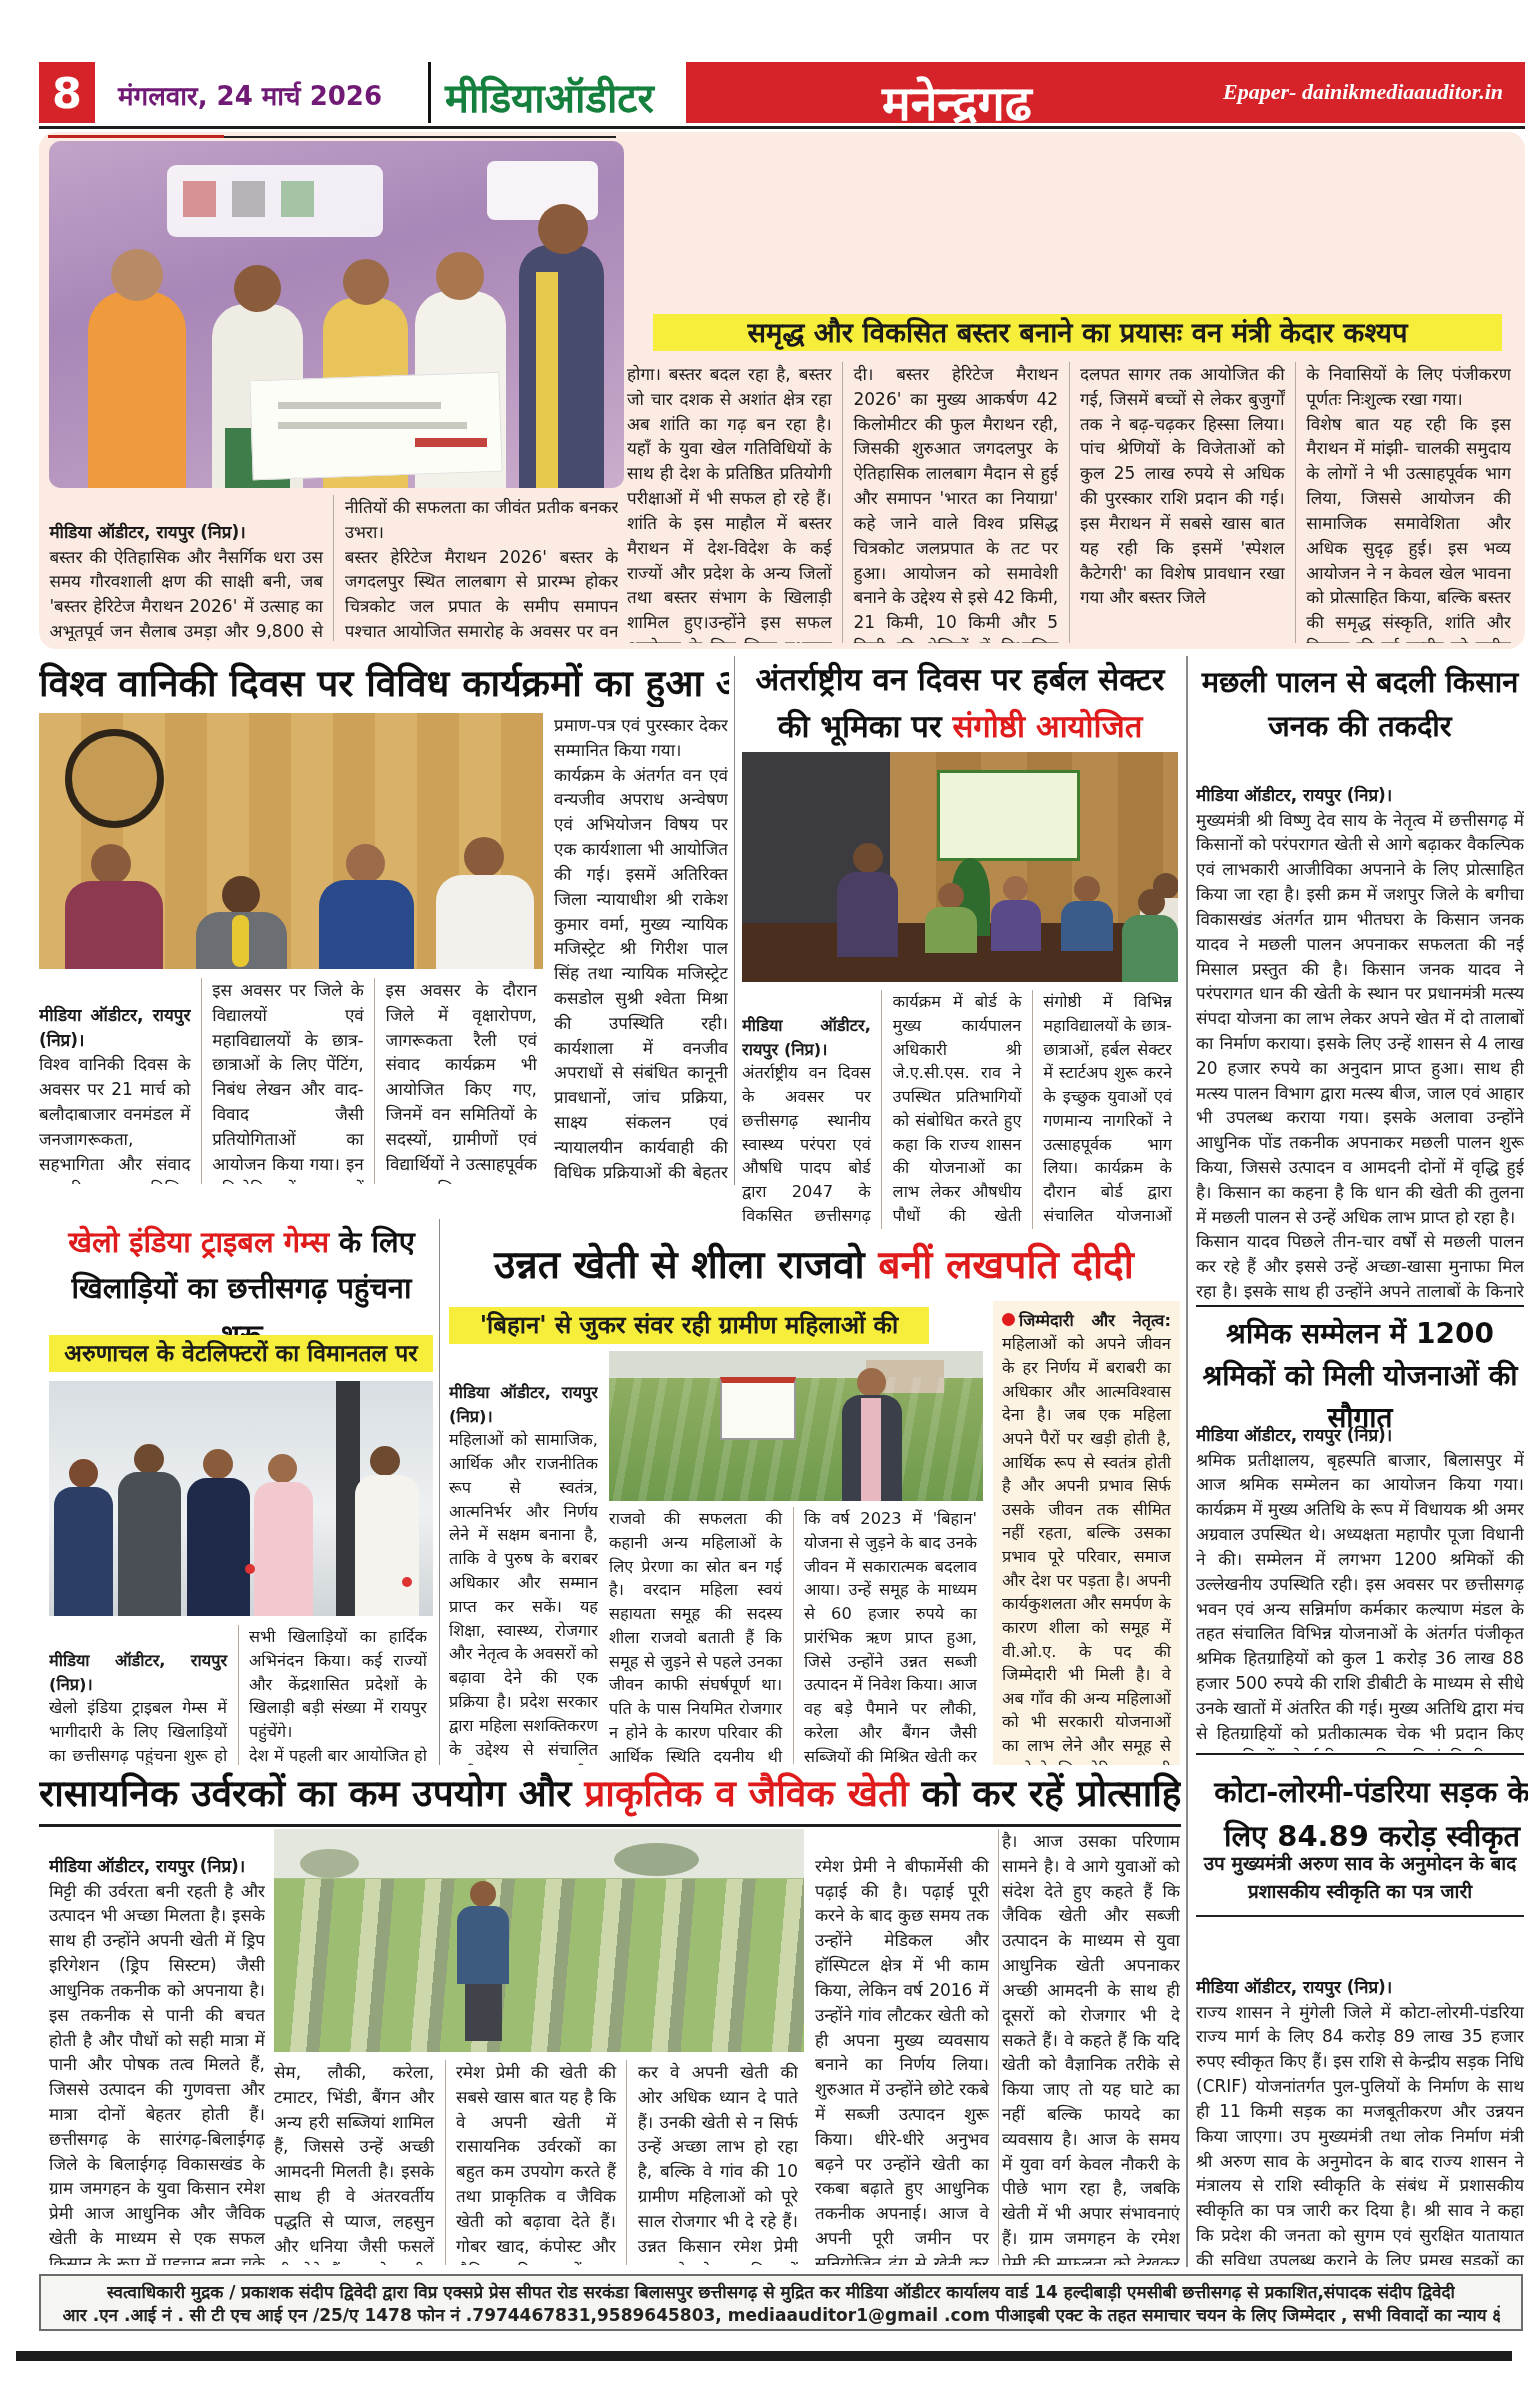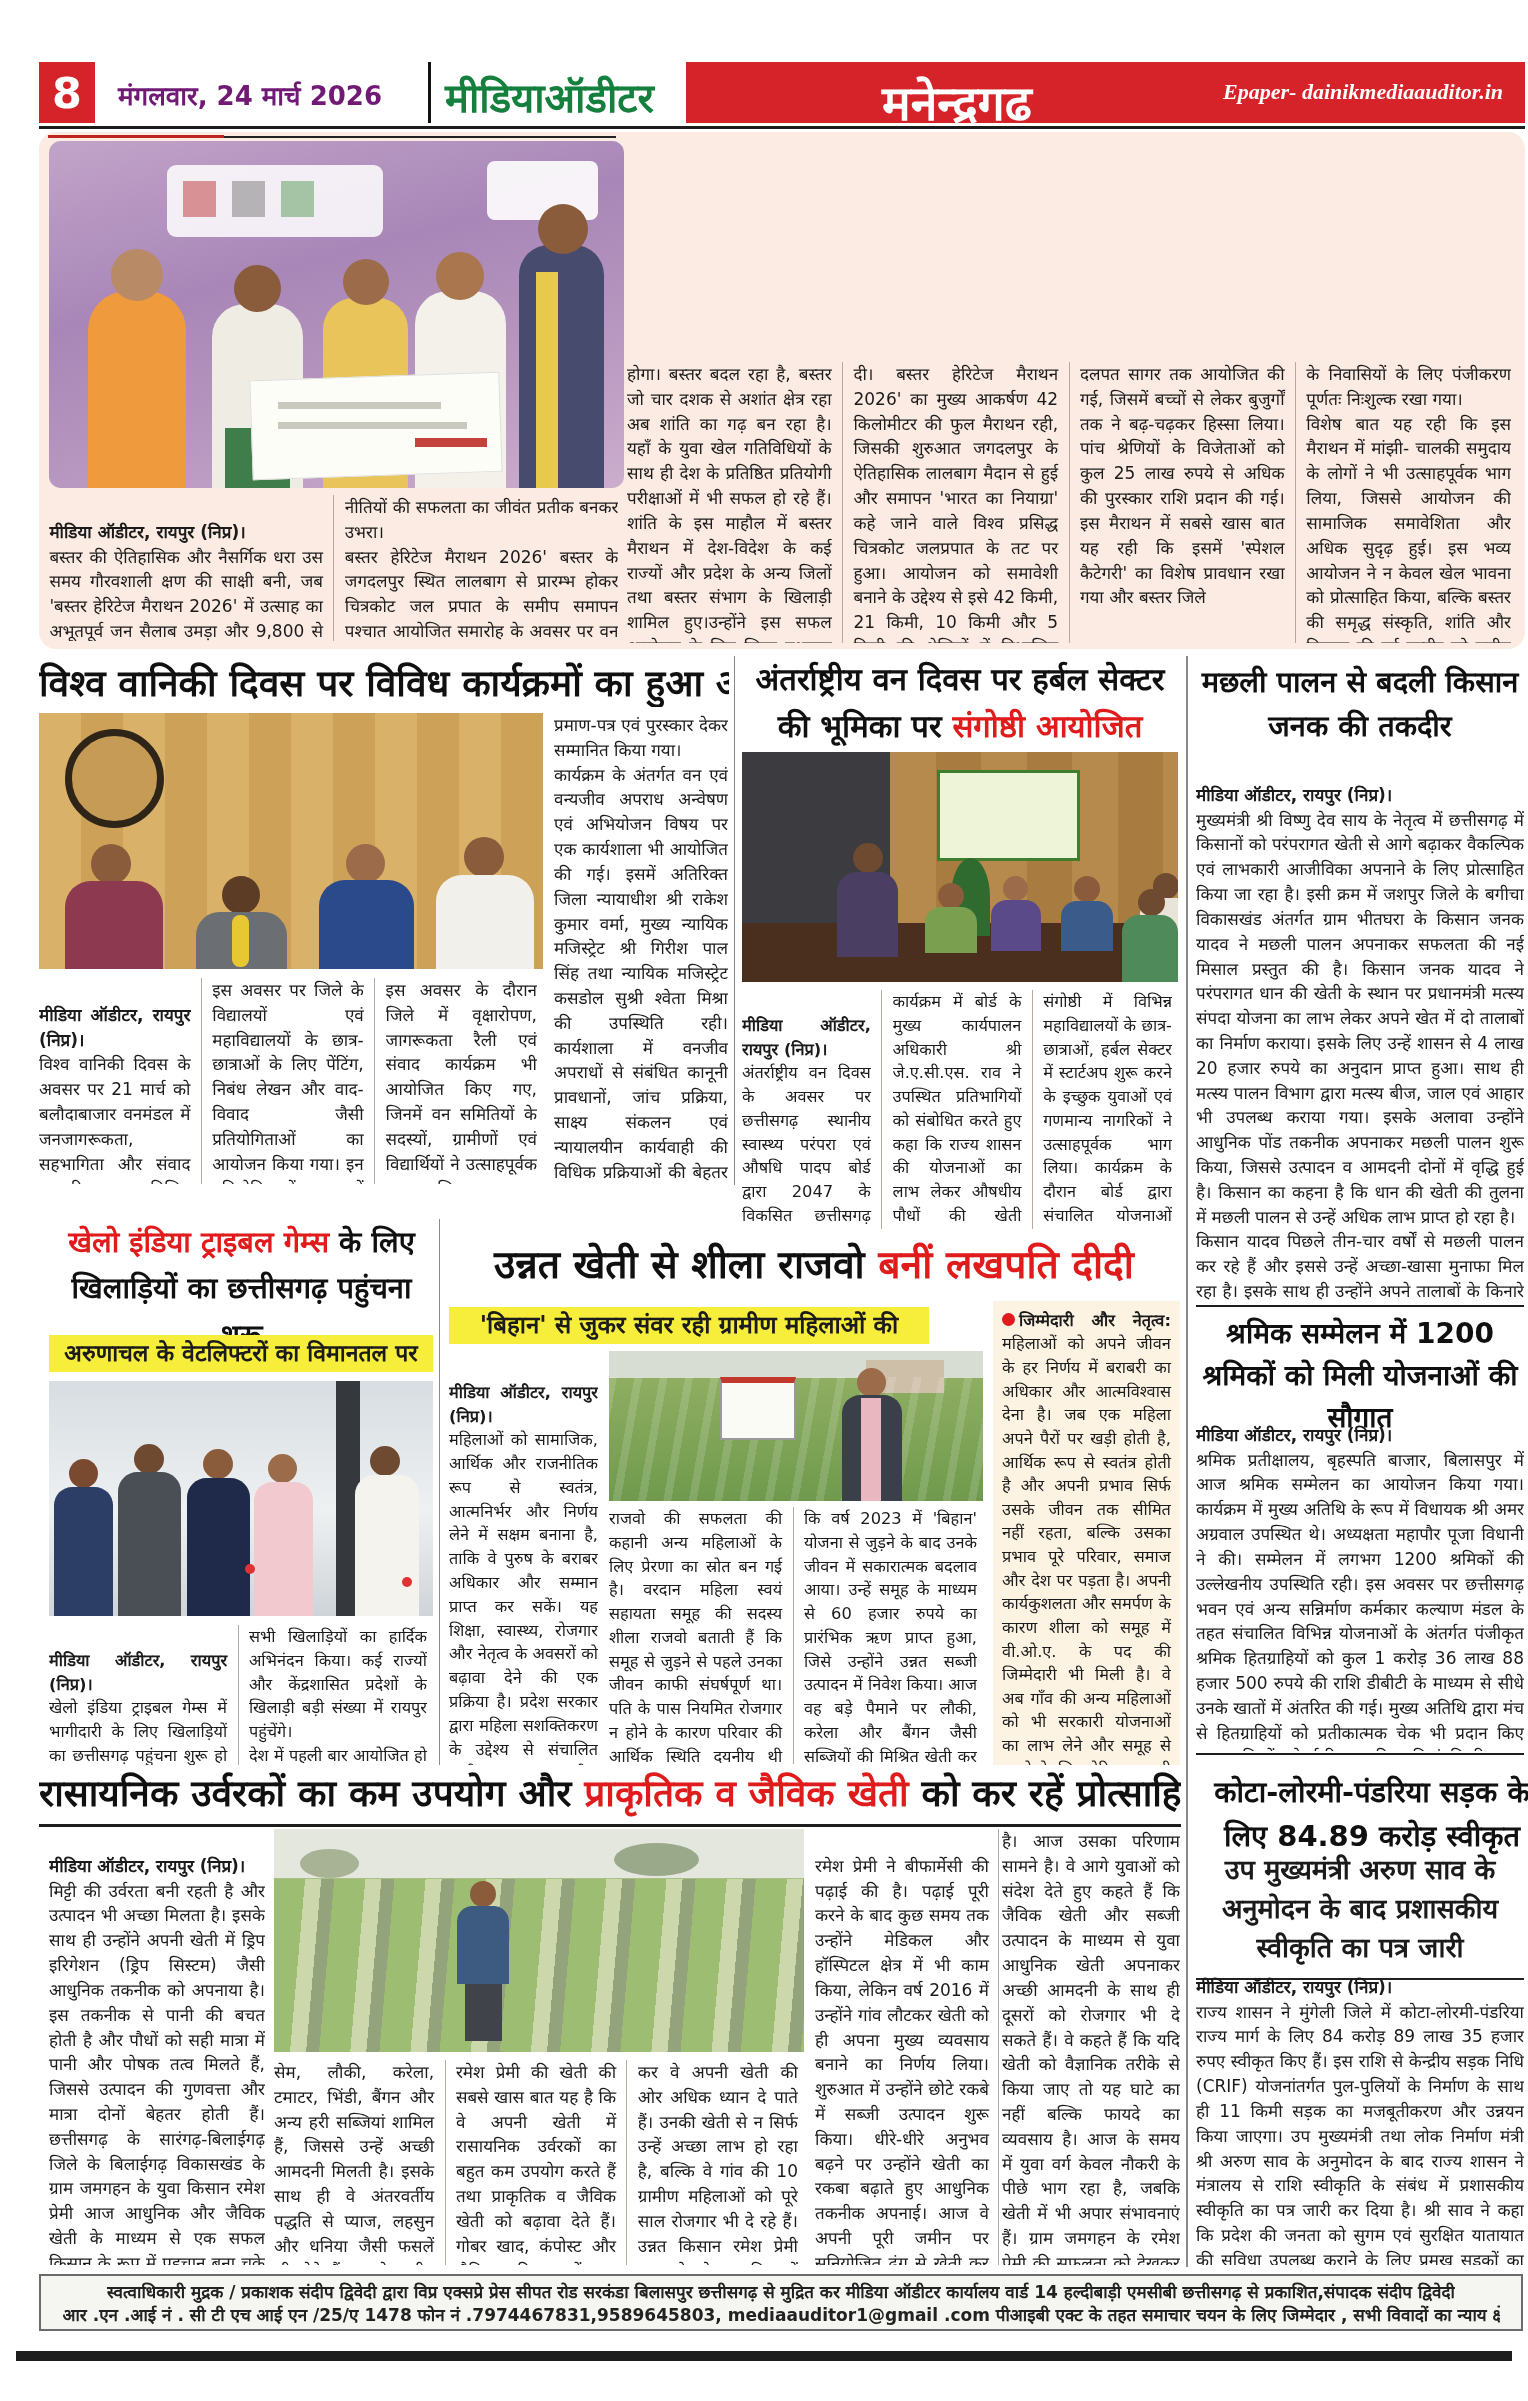--- a/index.html
+++ b/index.html
@@ -62,20 +62,21 @@
       <div class="ph head-c" style="left:387px;top:111px;width:48px;height:48px;background:#a9764e;"></div>
       <div class="ph" style="left:470px;top:104px;width:85px;height:248px;background:#474b6e;border-radius:30px 30px 0 0;"></div>
       <div class="ph" style="left:487px;top:131px;width:22px;height:216px;background:#e7c94b;"></div>
       <div class="ph head-c" style="left:489px;top:63px;width:50px;height:50px;background:#8a5c3b;"></div>
       <div class="ph" style="left:202px;top:235px;width:248px;height:98px;background:#fdfdf8;border:1.3px solid #ddd;transform:rotate(-2deg);"></div>
       <div class="ph" style="left:229px;top:261px;width:163px;height:6.5px;background:#c9c9c0;"></div>
       <div class="ph" style="left:229px;top:281px;width:189px;height:6.5px;background:#c9c9c0;"></div>
       <div class="ph" style="left:366px;top:297px;width:72px;height:9.1px;background:#c4433d;"></div>
     </div>
 
+    <div class="abs yellowbar" style="left:614px;top:182px;width:849px;height:37px;font-size:27.4px;line-height:37px;">समृद्ध और विकसित बस्तर बनाने का प्रयासः वन मंत्री केदार कश्यप</div>
 
     <div class="abs colrow" style="left:588px;top:230px;width:890px;height:281px;">
       <div class="col body-text">होगा। बस्तर बदल रहा है, बस्तर जो चार दशक से अशांत क्षेत्र रहा अब शांति का गढ़ बन रहा है। यहाँ के युवा खेल गतिविधियों के साथ ही देश के प्रतिष्ठित प्रतियोगी परीक्षाओं में भी सफल हो रहे हैं। शांति के इस माहौल में बस्तर मैराथन में देश-विदेश के कई राज्यों और प्रदेश के अन्य जिलों तथा बस्तर संभाग के खिलाड़ी शामिल हुए।उन्होंने इस सफल आयोजन के लिए जिला प्रशासन को बधाई देते भविष्य में पुनः भव्य आयोजन की आशा व्यक्त की।
 समारोह में विधायक श्री किरण सिंह देव ने कहा कि</div>
       <div class="col body-text">दी। बस्तर हेरिटेज मैराथन 2026' का मुख्य आकर्षण 42 किलोमीटर की फुल मैराथन रही, जिसकी शुरुआत जगदलपुर के ऐतिहासिक लालबाग मैदान से हुई और समापन 'भारत का नियाग्रा' कहे जाने वाले विश्व प्रसिद्ध चित्रकोट जलप्रपात के तट पर हुआ। आयोजन को समावेशी बनाने के उद्देश्य से इसे 42 किमी, 21 किमी, 10 किमी और 5 किमी की श्रेणियों में विभाजित किया गया था। 21 किमी दौड़ पोटानार से कुम्हरावंड तक, जबकि 5 किमी की दौड़ लालबाग से</div>
       <div class="col body-text">दलपत सागर तक आयोजित की गई, जिसमें बच्चों से लेकर बुजुर्गों तक ने बढ़-चढ़कर हिस्सा लिया। पांच श्रेणियों के विजेताओं को कुल 25 लाख रुपये से अधिक की पुरस्कार राशि प्रदान की गई। इस मैराथन में सबसे खास बात यह रही कि इसमें 'स्पेशल कैटेगरी' का विशेष प्रावधान रखा गया और बस्तर जिले</div>
       <div class="col body-text">के निवासियों के लिए पंजीकरण पूर्णतः निःशुल्क रखा गया।
 विशेष बात यह रही कि इस मैराथन में मांझी- चालकी समुदाय के लोगों ने भी उत्साहपूर्वक भाग लिया, जिससे आयोजन की सामाजिक समावेशिता और अधिक सुदृढ़ हुई। इस भव्य आयोजन ने न केवल खेल भावना को प्रोत्साहित किया, बल्कि बस्तर की समृद्ध संस्कृति, शांति और विकास की नई तस्वीर को राष्ट्रीय एवं अन्तर्राष्ट्रीय स्तर पर प्रभावी ढंग से प्रस्तुत किया।
 इस अवसर पर जिला पंचायत अध्यक्ष वेदवती कश्यप, महापौर श्री संजय पांडेय, बेवरेज कॉर्पोरेशन के अध्यक्ष श्री श्रीनिवास राव मद्दी, जिला पंचायत उपाध्यक्ष श्री बलदेव मंडावी, कमिश्नर श्री डोमन सिंह, आई जी श्री सुंदरराज पी., कलेक्टर श्री आकाश छिकारा, पुलिस अधीक्षक, जिला पंचायत सीईओ सहित अन्य अतिथि उपस्थित रहे।</div>
     </div>
@@ -170,21 +171,21 @@
     <div class="abs body-text" style="left:1196px;top:1398px;width:328px;height:353px;">
       <b class="byline">मीडिया ऑडीटर, रायपुर (निप्र)।</b>
       <span>श्रमिक प्रतीक्षालय, बृहस्पति बाजार, बिलासपुर में आज श्रमिक सम्मेलन का आयोजन किया गया। कार्यक्रम में मुख्य अतिथि के रूप में विधायक श्री अमर अग्रवाल उपस्थित थे। अध्यक्षता महापौर पूजा विधानी ने की। सम्मेलन में लगभग 1200 श्रमिकों की उल्लेखनीय उपस्थिति रही। इस अवसर पर छत्तीसगढ़ भवन एवं अन्य सन्निर्माण कर्मकार कल्याण मंडल के तहत संचालित विभिन्न योजनाओं के अंतर्गत पंजीकृत श्रमिक हितग्राहियों को कुल 1 करोड़ 36 लाख 88 हजार 500 रुपये की राशि डीबीटी के माध्यम से सीधे उनके खातों में अंतरित की गई। मुख्य अतिथि द्वारा मंच से हितग्राहियों को प्रतीकात्मक चेक भी प्रदान किए गए। श्रमिकों को ई-रिक्शा की चाबियां वितरित कर उन्हें स्वरोजगार से जोड़ा गया। इस अवसर पर विधायक श्री अमर अग्रवाल ने कहा कि राज्य शासन श्रमिकों के कल्याण के लिए प्रतिबद्ध होकर कार्य कर रही है। उन्होंने शासन की कल्याणकारी योजनाओं के प्रति जागरूक रहने और पात्र हितग्राहियों को योजनाओं का लाभ सुनिश्चित कराने का आग्रह किया। सम्मेलन में पार्षदगण, मंडल के अधिकारी-कर्मचारी एवं बड़ी संख्या में श्रमिक उपस्थित रहे।</span>
     </div>
   </section>
 
   <div class="abs hrule" style="left:1196px;top:1753px;width:328px;height:2px;"></div>
 
   <section>
     <h2 class="abs headline h-black" style="left:1196px;top:1759px;width:328px;margin:12px;font-size:29px;line-height:1.5;text-align:center;">कोटा-लोरमी-पंडरिया सड़क के लिए 84.89 करोड़ स्वीकृत</h2>
-    <div class="abs" style="left:1196px;top:1850px;width:328px;font-size:27px;font-weight:700;line-height:1.45;text-align:center;border-bottom:2px solid #222;padding-bottom:10.4px;">उप मुख्यमंत्री अरुण साव के अनुमोदन के बाद प्रशासकीय स्वीकृति का पत्र जारी</div>
+    <div class="abs" style="left:1196px;top:1850px;width:328px;font-size:19px;font-weight:700;line-height:1.45;text-align:center;border-bottom:2px solid #222;padding-bottom:10.4px;">उप मुख्यमंत्री अरुण साव के अनुमोदन के बाद प्रशासकीय स्वीकृति का पत्र जारी</div>
     <div class="abs body-text" style="left:1196px;top:1950px;width:328px;height:315px;">
       <b class="byline">मीडिया ऑडीटर, रायपुर (निप्र)।</b>
       <span>राज्य शासन ने मुंगेली जिले में कोटा-लोरमी-पंडरिया राज्य मार्ग के लिए 84 करोड़ 89 लाख 35 हजार रुपए स्वीकृत किए हैं। इस राशि से केन्द्रीय सड़क निधि (CRIF) योजनांतर्गत पुल-पुलियों के निर्माण के साथ ही 11 किमी सड़क का मजबूतीकरण और उन्नयन किया जाएगा। उप मुख्यमंत्री तथा लोक निर्माण मंत्री श्री अरुण साव के अनुमोदन के बाद राज्य शासन ने मंत्रालय से राशि स्वीकृति के संबंध में प्रशासकीय स्वीकृति का पत्र जारी कर दिया है। श्री साव ने कहा कि प्रदेश की जनता को सुगम एवं सुरक्षित यातायात की सुविधा उपलब्ध कराने के लिए प्रमुख सड़कों का निर्माण प्राथमिकता से कराया जा रहा है। सड़क निर्माण से क्षेत्र के लोगों को आवागमन की बेहतर सुविधा मिलेगी तथा व्यापार-व्यवसाय को भी गति मिलेगी। किसी भी सड़क के कार्य में गुणवत्ता का विशेष ध्यान रखने तथा निर्धारित समय-सीमा में कार्य पूर्ण किए जाने के साथ ही अनावश्यक समय-सीमा वृद्धि नहीं किए जाने के निर्देश दिए हैं।</span>
     </div>
   </section>
 
   <section>
     <h2 class="abs headline" style="left:49px;top:1219px;width:385px;margin:0;font-size:29px;line-height:1.6;text-align:center;">
       <span class="h-red">खेलो इंडिया ट्राइबल गेम्स</span><span class="h-black"> के लिए</span><br>
       <span class="h-black">खिलाड़ियों का छत्तीसगढ़ पहुंचना शुरू</span>

